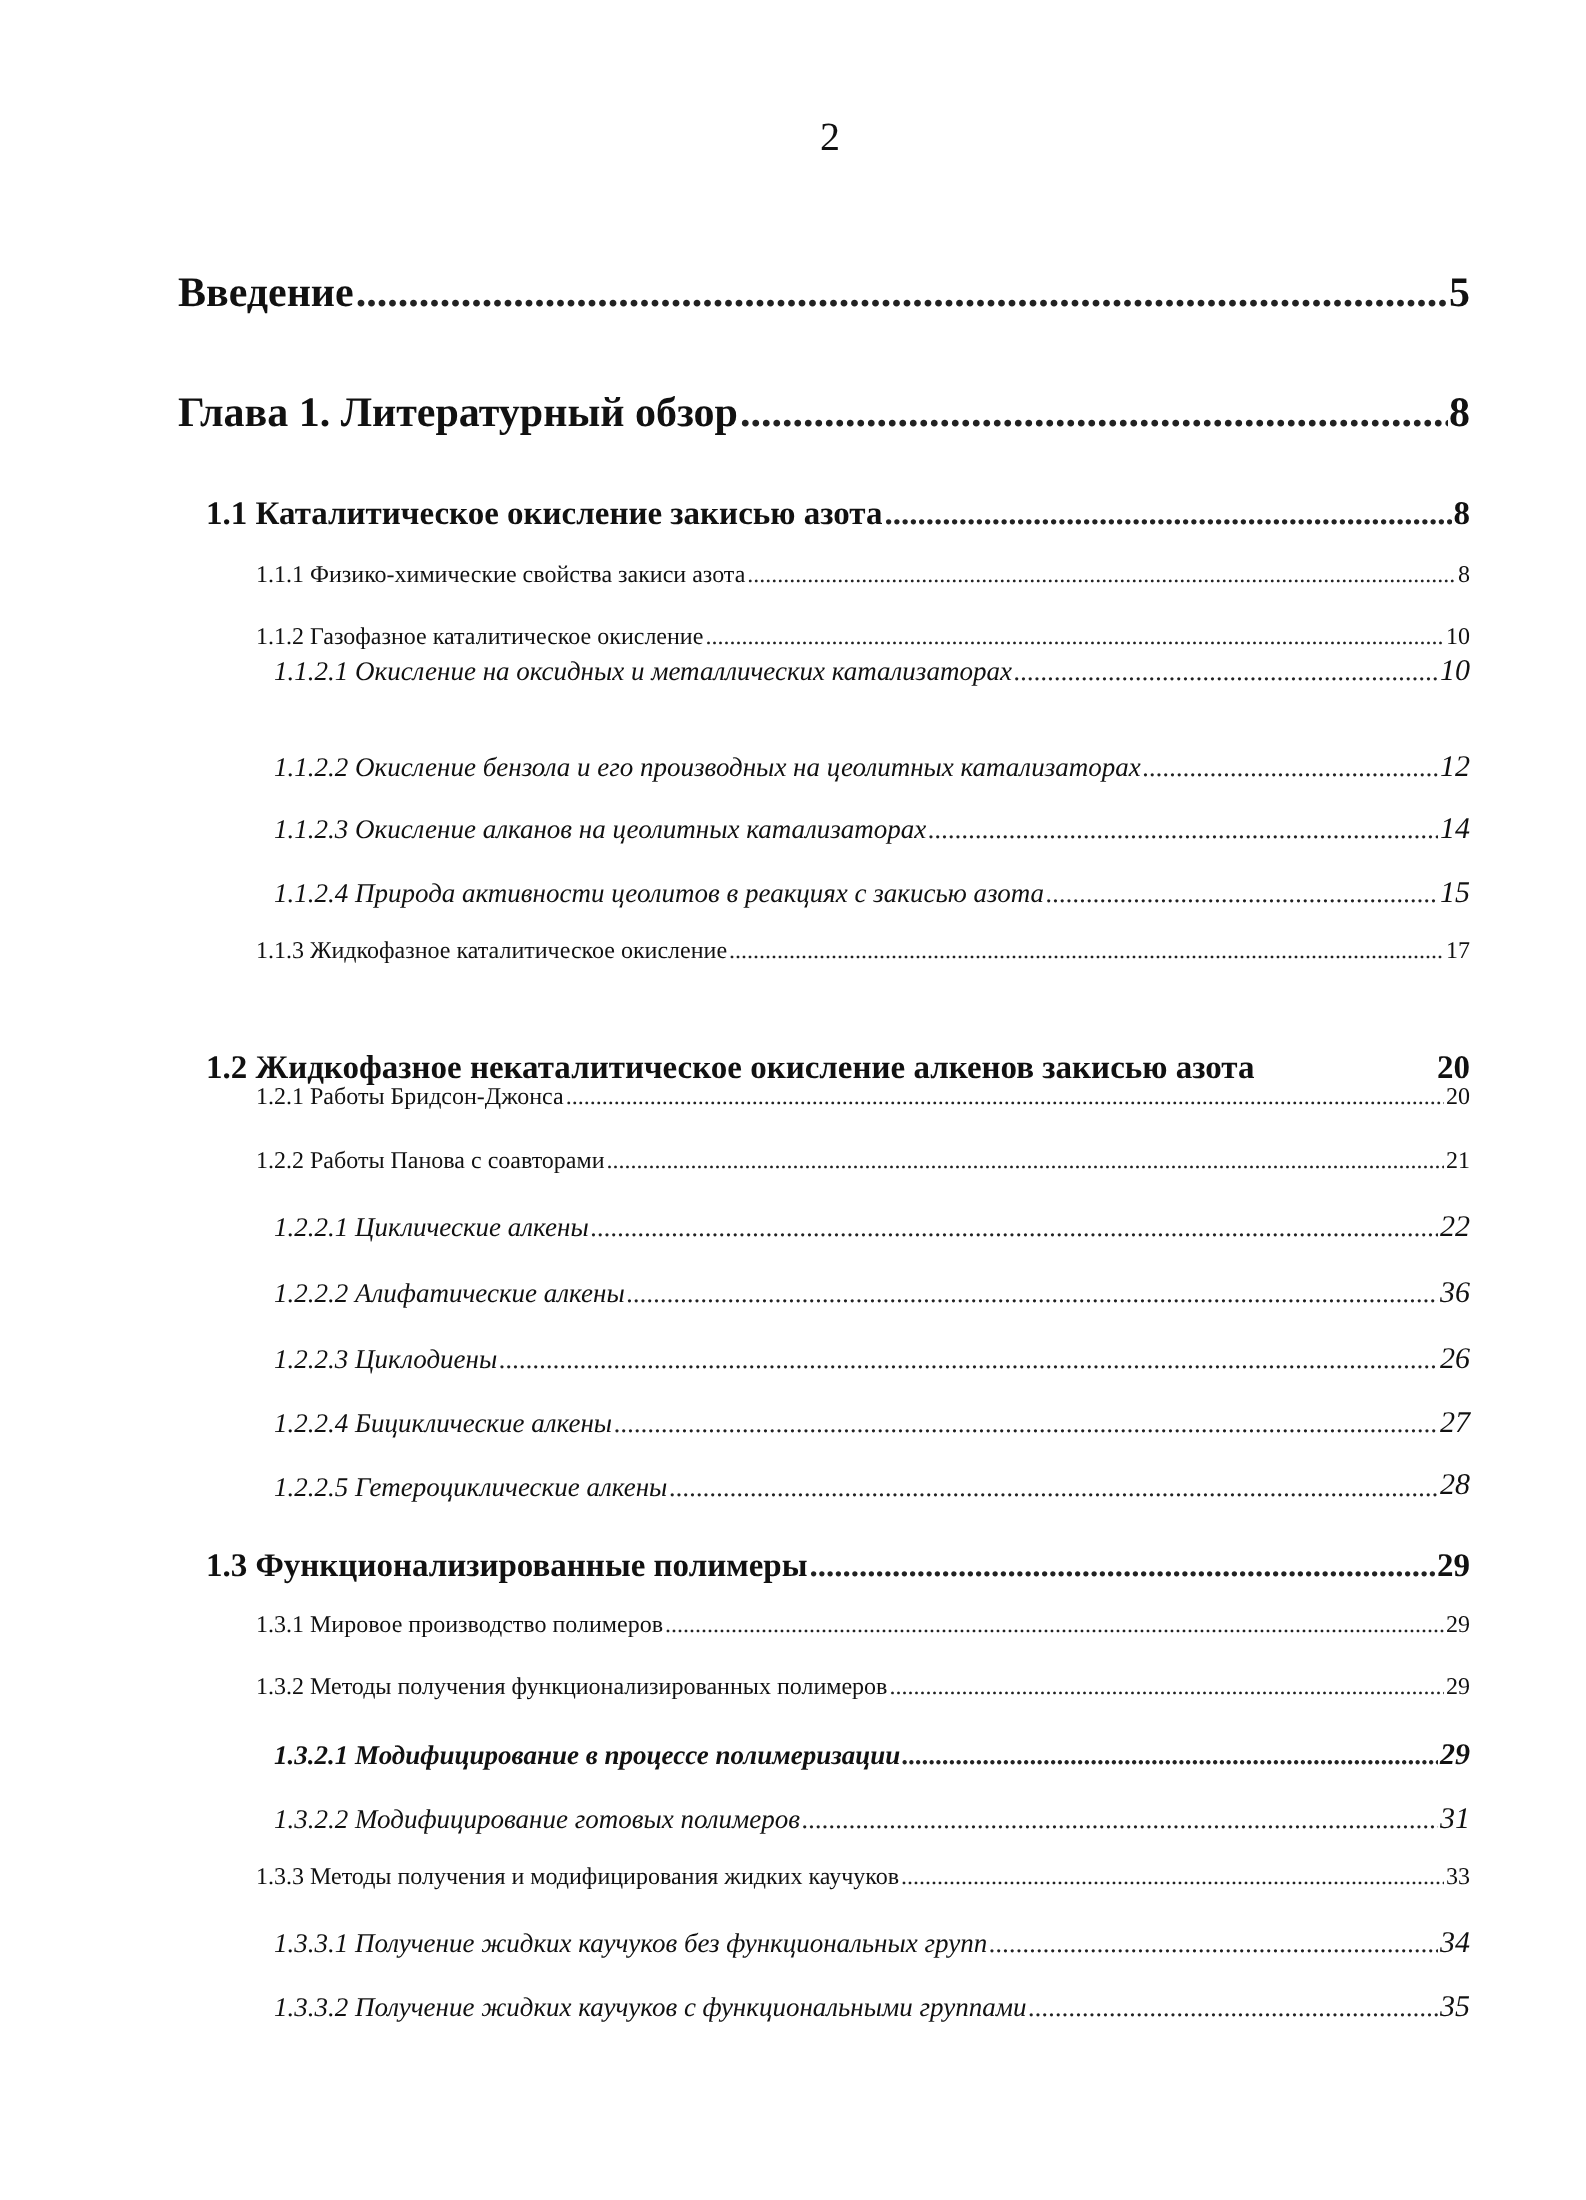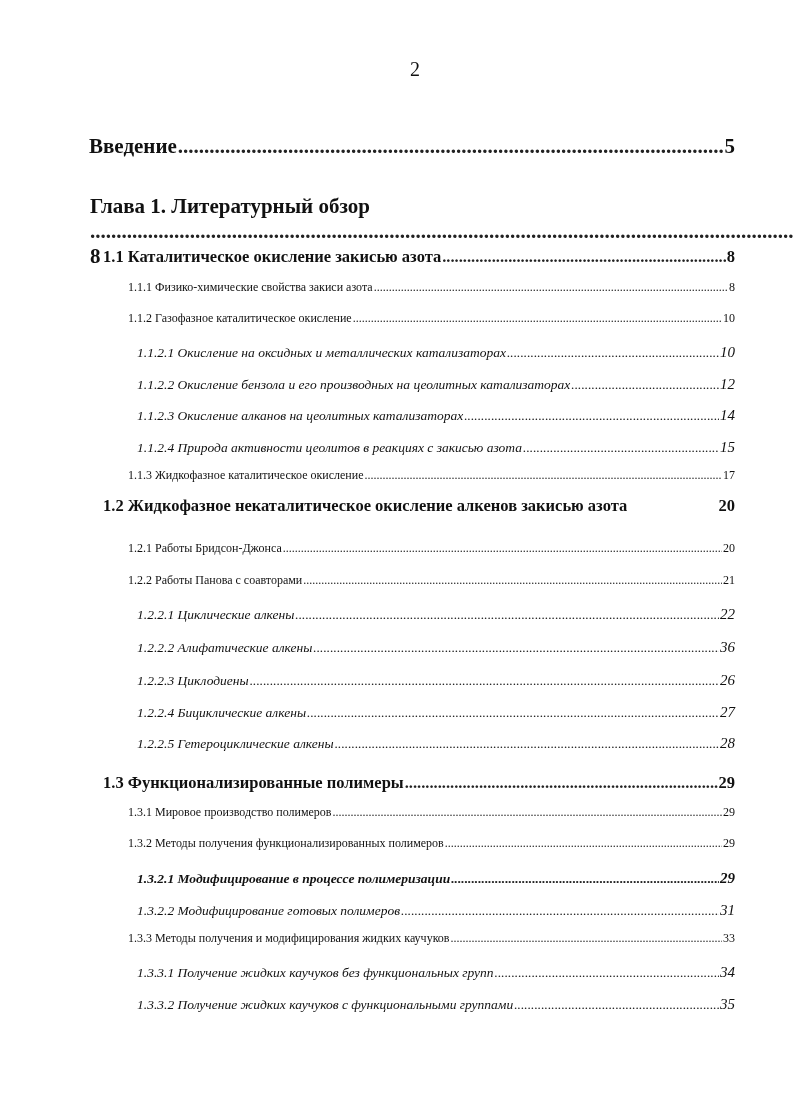--- a/index.html
+++ b/index.html
@@ -37,42 +37,42 @@
 
 <div class="page-num">2</div>
 
 <div>
 
   <div class="toc-row lvl-top" style="top:134px;">
     <span class="title">Введение</span>
     <span class="leader"></span>
     <span class="page">5</span>
   </div>
-  <div class="toc-row lvl-top" style="top:194px;flex-direction:column;">
+  <div class="toc-row lvl-top" style="top:194px;">
     <span class="title">Глава 1. Литературный обзор </span>
     <span class="leader"></span>
     <span class="page">8</span>
   </div>
 
   <div class="toc-row lvl-1" style="top:247px;">
     <span class="title">1.1 Каталитическое окисление закисью азота </span>
     <span class="leader"></span>
     <span class="page">8</span>
   </div>
   <div class="toc-row lvl-2" style="top:280px;">
     <span class="title">1.1.1 Физико-химические свойства закиси азота </span>
     <span class="leader"></span>
     <span class="page">8</span>
   </div>
   <div class="toc-row lvl-2" style="top:311px;">
     <span class="title">1.1.2 Газофазное каталитическое окисление </span>
     <span class="leader"></span>
     <span class="page">10</span>
   </div>
-  <div class="toc-row lvl-3" style="top:344px;">
+  <div class="toc-row lvl-3" style="top:328px;">
     <span class="title">1.1.2.1 Окисление на оксидных и металлических катализаторах </span>
     <span class="leader"></span>
     <span class="page"> 10</span>
   </div>
   <div class="toc-row lvl-3" style="top:376px;">
     <span class="title">1.1.2.2 Окисление бензола и его производных на цеолитных катализаторах</span>
     <span class="leader"></span>
     <span class="page"> 12</span>
   </div>
   <div class="toc-row lvl-3" style="top:407px;">
@@ -84,21 +84,21 @@
     <span class="title">1.1.2.4 Природа активности цеолитов в реакциях с закисью азота </span>
     <span class="leader"></span>
     <span class="page"> 15</span>
   </div>
   <div class="toc-row lvl-2" style="top:468px;">
     <span class="title">1.1.3 Жидкофазное каталитическое окисление </span>
     <span class="leader"></span>
     <span class="page">17</span>
   </div>
 
-  <div class="toc-row lvl-1" style="top:496px;">
+  <div class="toc-row lvl-1" style="top:524px;">
     <span class="title">1.2 Жидкофазное некаталитическое окисление алкенов закисью азота</span>
     <span class="leader" style="visibility:hidden;"></span>
     <span class="page">20</span>
   </div>
   <div class="toc-row lvl-2" style="top:541px;">
     <span class="title">1.2.1 Работы Бридсон-Джонса</span>
     <span class="leader"></span>
     <span class="page">20</span>
   </div>
   <div class="toc-row lvl-2" style="top:573px;">

